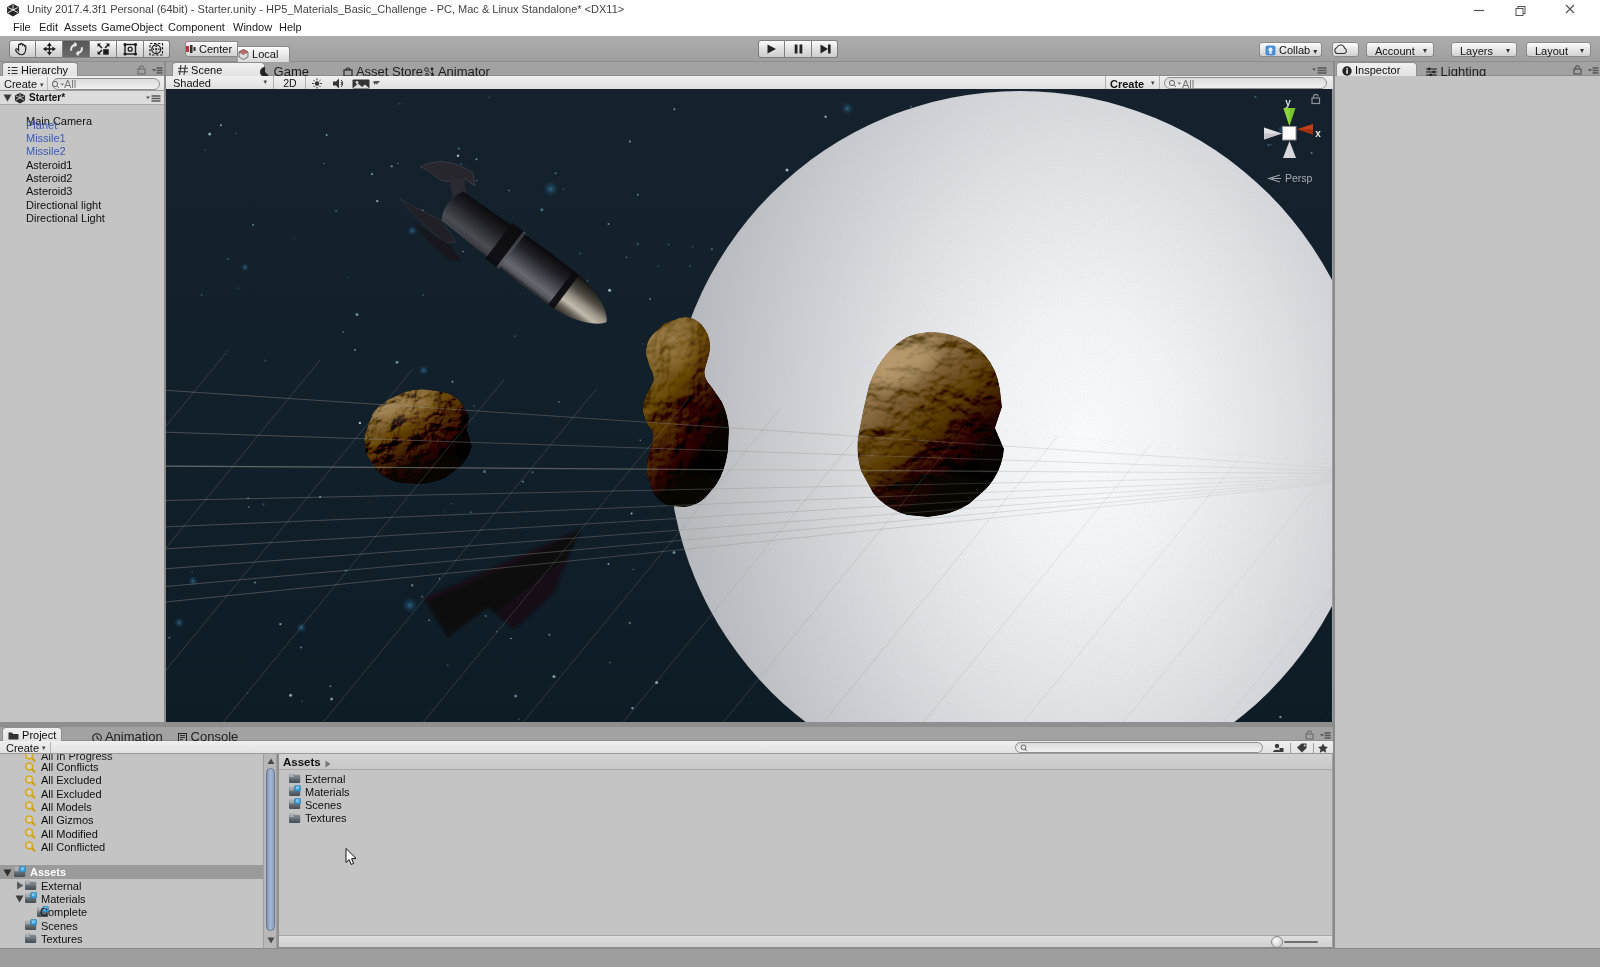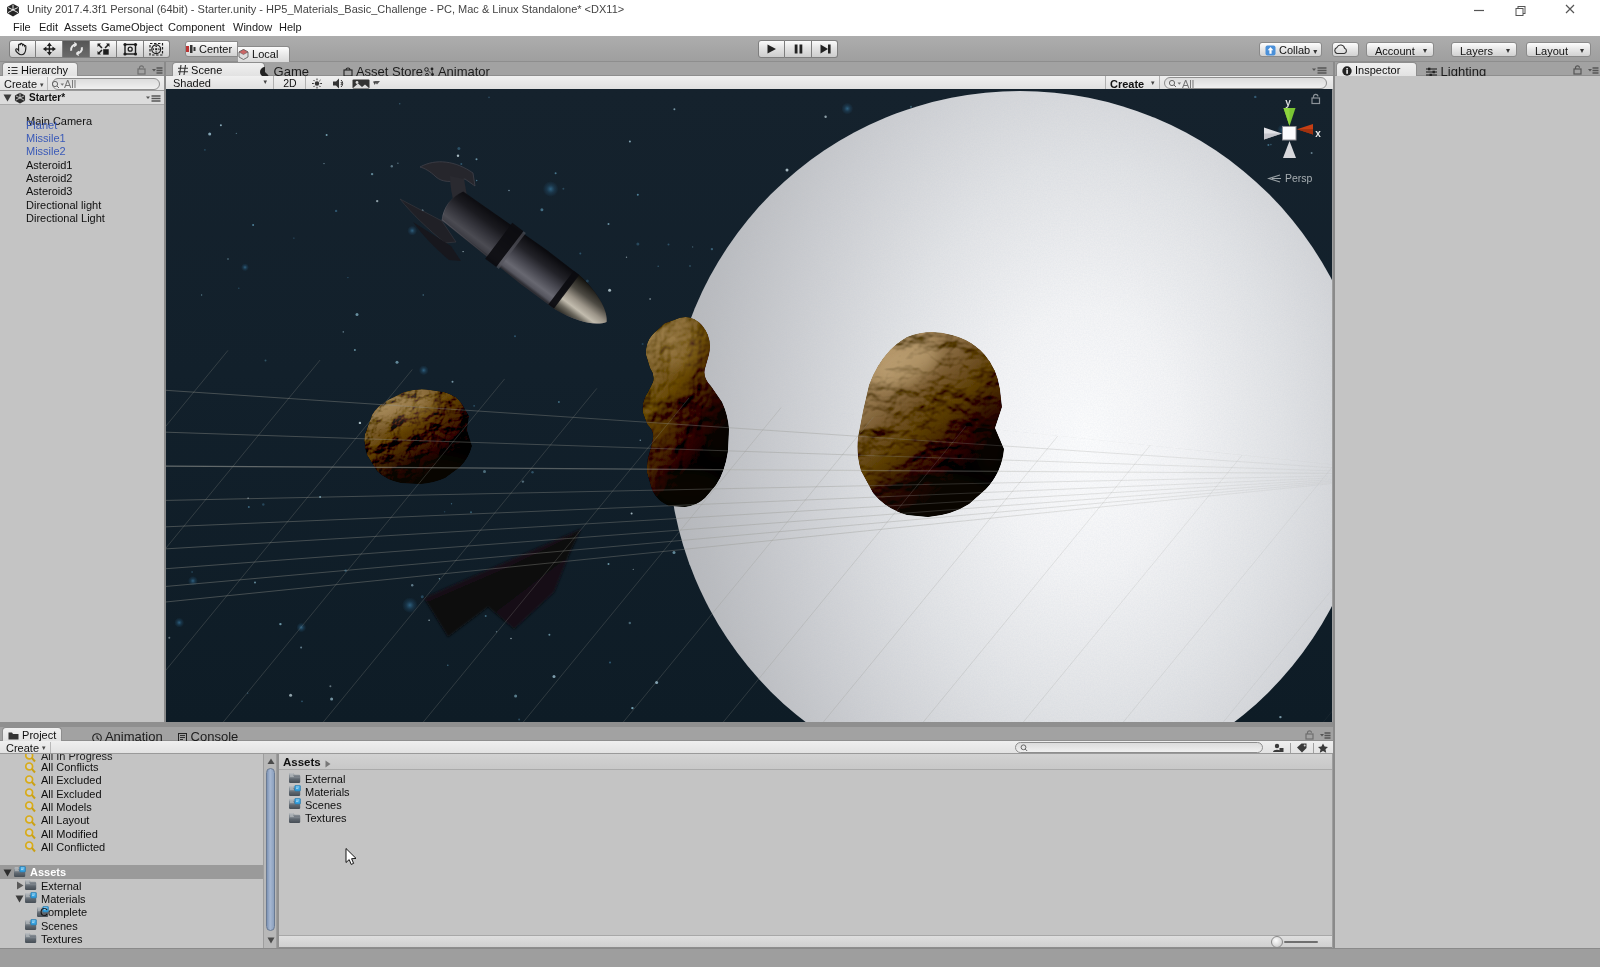--- a/index.html
+++ b/index.html
@@ -905,21 +905,21 @@
       <use href="#mag"></use>
     </svg>
   <div class="row" style="left:41px;top:30.1px">All Excluded</div>
   <svg class="abs" style="left:24px;top:42.9px" width="13" height="13">
       <use href="#mag"></use>
     </svg>
   <div class="row" style="left:41px;top:43.4px">All Models</div>
   <svg class="abs" style="left:24px;top:56.2px" width="13" height="13">
       <use href="#mag"></use>
     </svg>
-  <div class="row" style="left:41px;top:56.7px">All Layout</div>
+  <div class="row" style="left:41px;top:56.7px">All Gizmos</div>
   <svg class="abs" style="left:24px;top:69.5px" width="13" height="13">
       <use href="#mag"></use>
     </svg>
   <div class="row" style="left:41px;top:70px">All Modified</div>
   <svg class="abs" style="left:24px;top:82.8px" width="13" height="13">
       <use href="#mag"></use>
     </svg>
   <div class="row" style="left:41px;top:83.3px">All Conflicted</div>
 
   <div class="abs" style="left:0;top:107.5px;width:263px;height:13.8px;background:#9a9a9a"></div>

